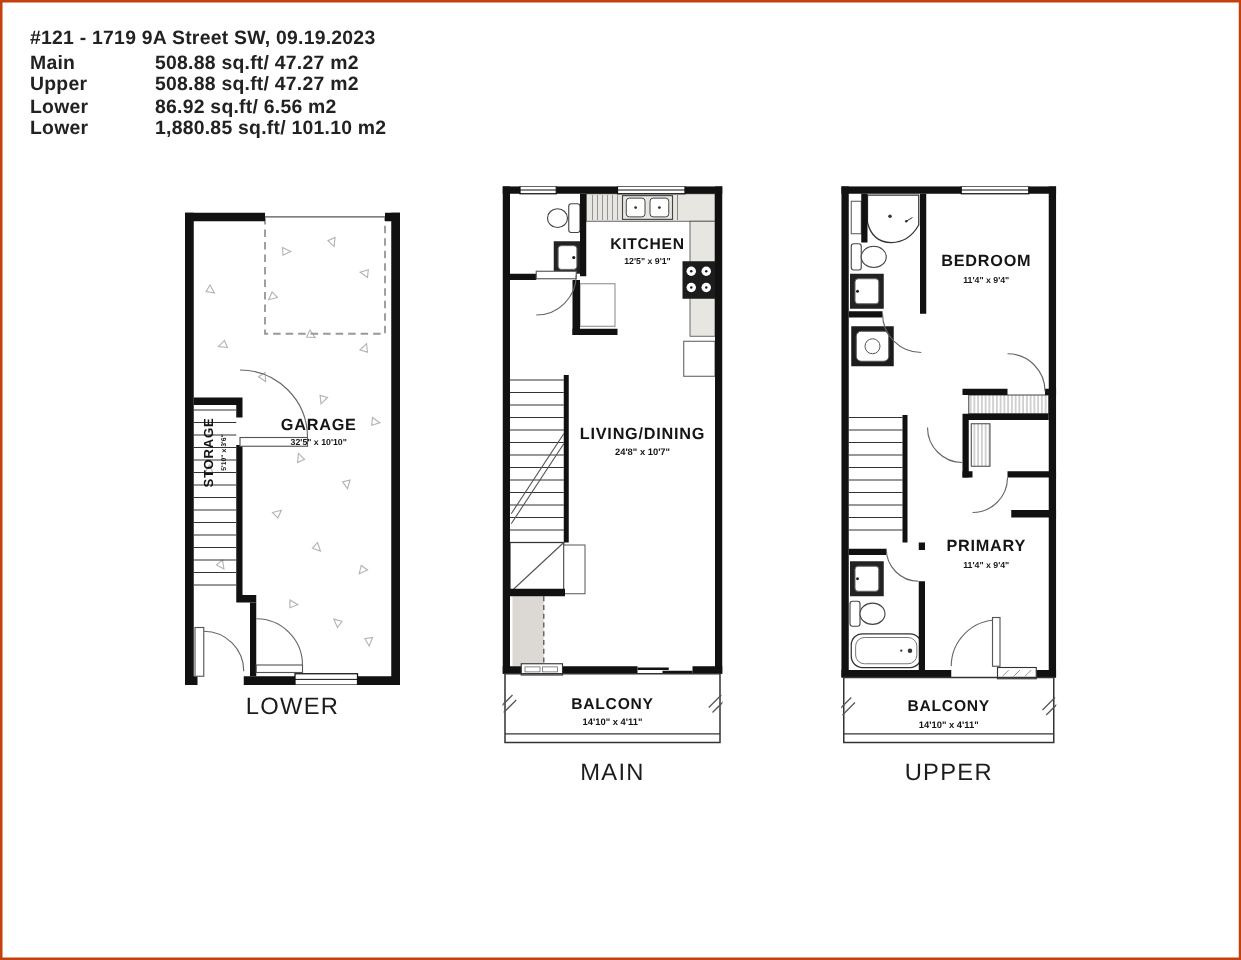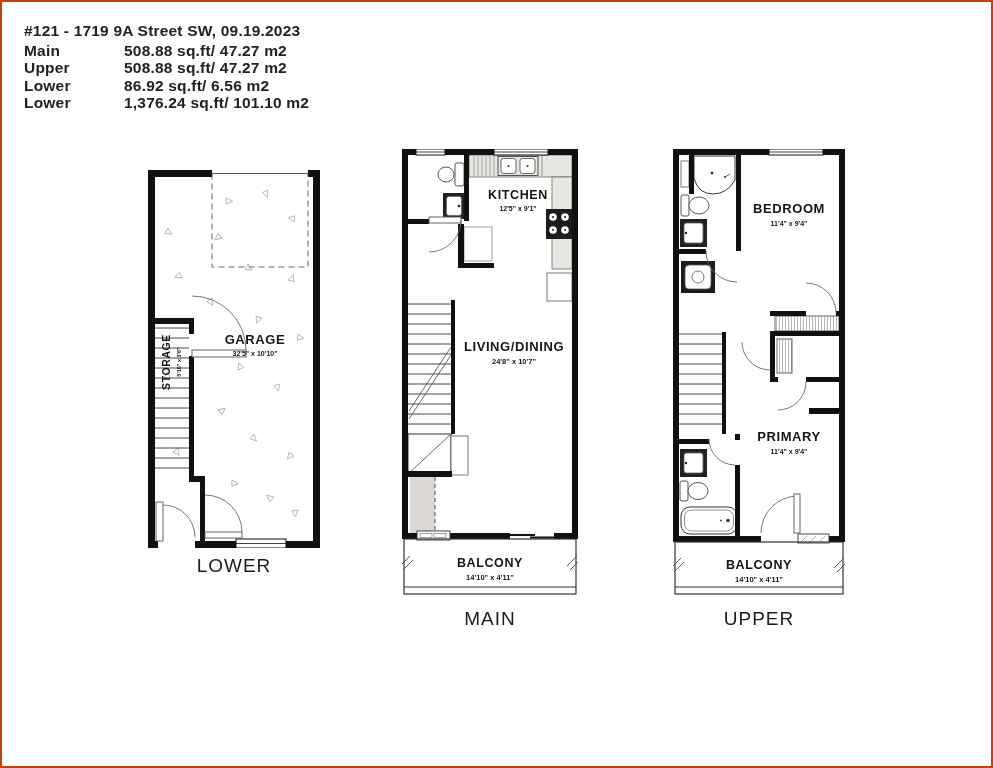--- a/index.html
+++ b/index.html
@@ -31,21 +31,21 @@
     <div class="row">
       <span class="lab">Upper</span>
       <span>508.88 sq.ft/ 47.27 m2</span>
     </div>
     <div class="row">
       <span class="lab">Lower</span>
       <span>86.92 sq.ft/ 6.56 m2</span>
     </div>
     <div class="row">
       <span class="lab">Lower</span>
-      <span>1,376.24 sq.ft/ 101.10 m2</span>
+      <span>1,880.85 sq.ft/ 101.10 m2</span>
     </div>
   </div>
 
   <svg class="plan" style="left:146px;top:168px;" width="172" height="378" viewBox="0 0 172 378">
     <defs>
       <path id="tri" d="M0 0 L7 2 L1.5 6 Z" fill="none" stroke="#b3b3b3" stroke-width="0.9"></path>
     </defs>
 
     <g>
       <use href="#tri" transform="translate(78 28) rotate(10)"></use>

